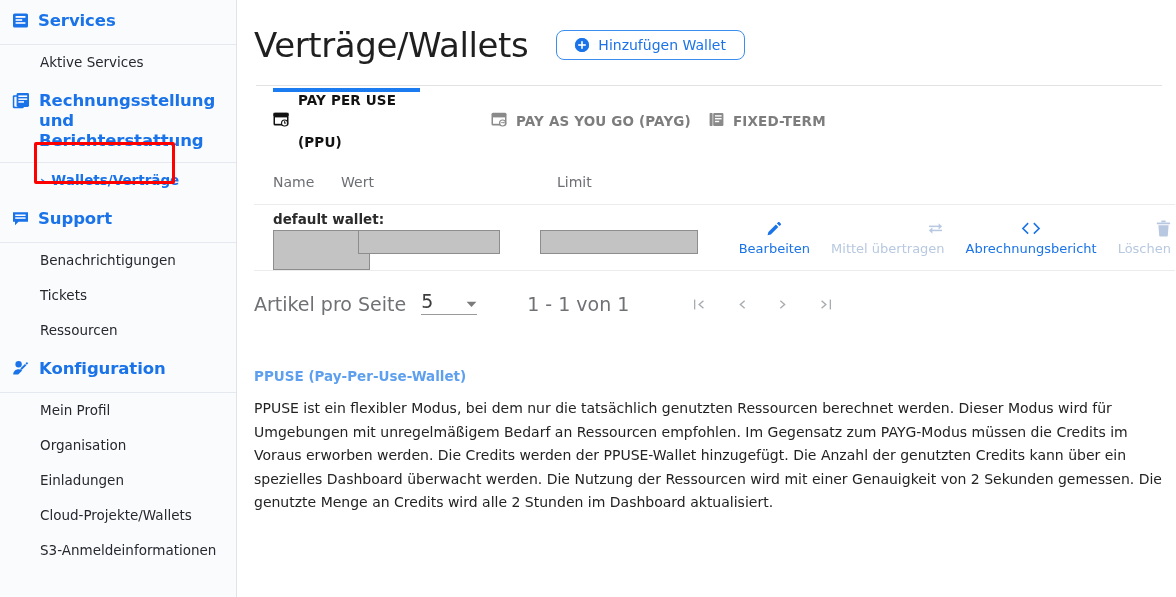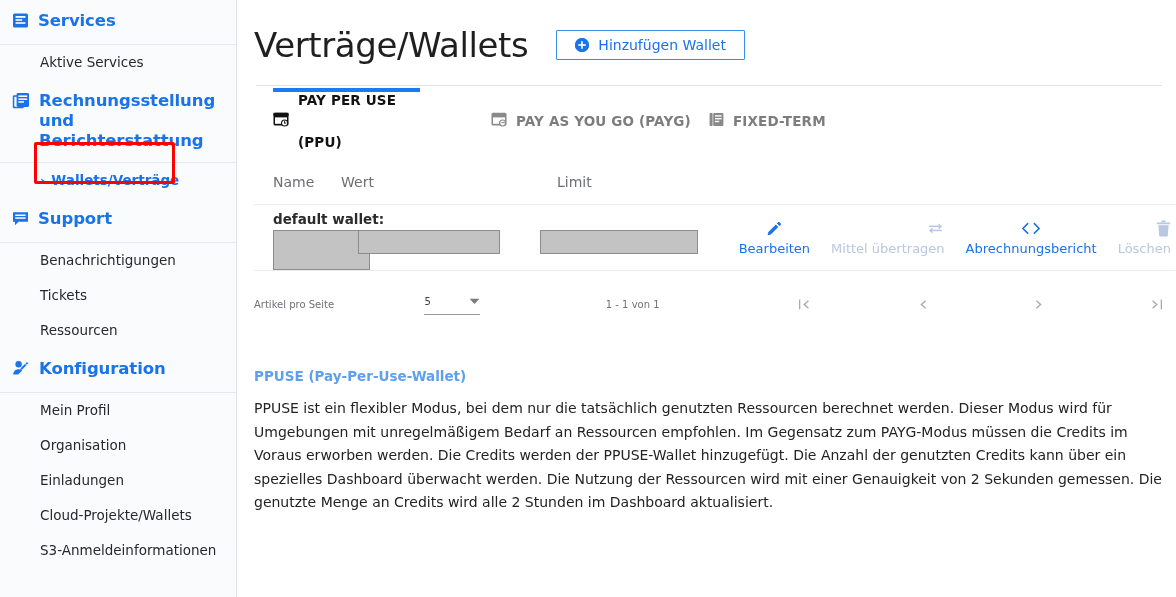--- a/index.html
+++ b/index.html
@@ -86,21 +86,21 @@
     font-size: 34px;
     font-weight: 400;
     color: #1f1f1f;
     letter-spacing: -0.4px;
     line-height: 40px;
     white-space: nowrap;
   }
   .add-btn {
     border: 1px solid #3b8ef0;
     background: #fff;
-    border-radius: 1px;
+    border-radius: 8px;
     color: #1a73e8;
     font-size: 14px;
     padding: 0 18px;
     height: 30px;
     display: inline-flex;
     align-items: center;
     gap: 9px;
     cursor: pointer;
     font-family: inherit;
     white-space: nowrap;
@@ -211,25 +211,25 @@
   }
   .act .alabel { line-height: 16px; white-space: nowrap; }
   .act.on { color: #1a73e8; }
   .act.off { color: #b7c8e0; cursor: default; align-items: flex-end; }
   .act .ico { height: 19px; display: flex; align-items: center; }
 
   
   .paginator {
     display: flex;
     align-items: center;
-    justify-content: space-between;
+    justify-content: flex-start;
     gap: 6px;
     margin-top: 13px;
     width: 921px;
-    font-size: 10px;
+    font-size: 19px;
     color: #6f7175;
     height: 40px;
   }
   .pg-label { margin-right: 9px; }
   .pg-select {
     min-width: 56px;
     border-bottom: 1px solid #9a9a9a;
     padding: 0 0 5px 0;
     display: flex;
     align-items: center;

